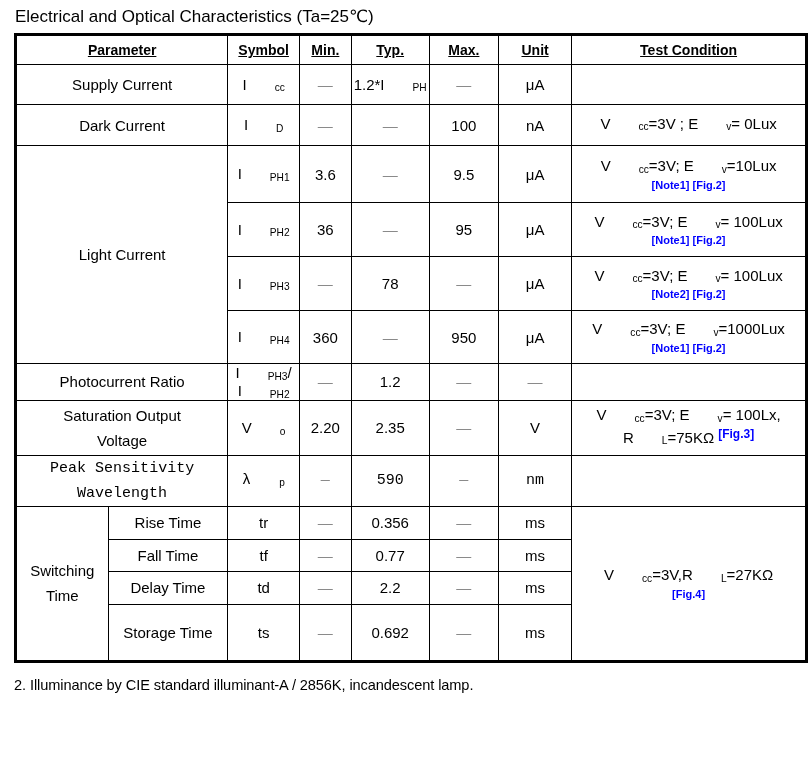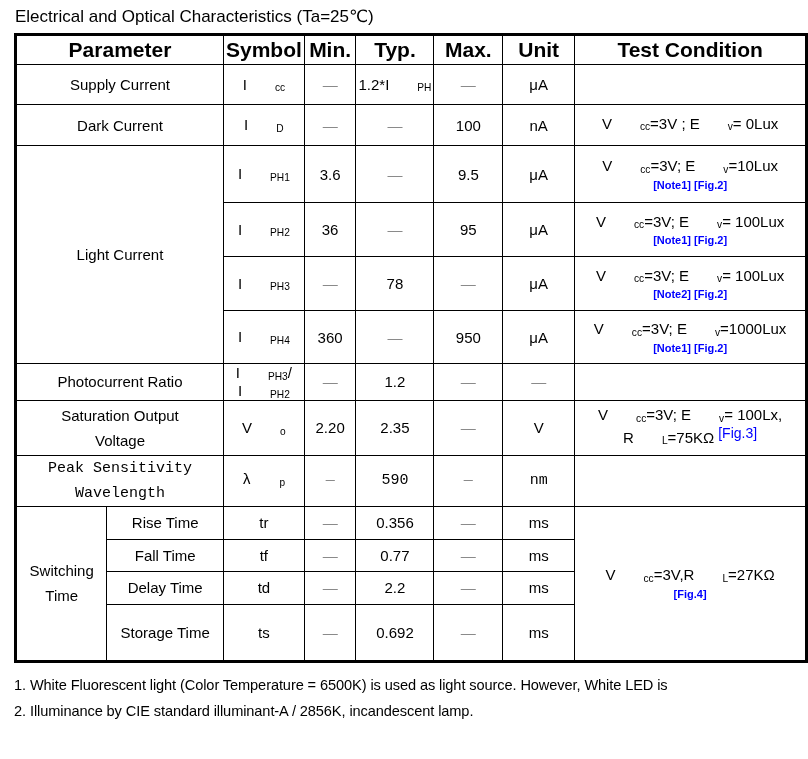--- a/index.html
+++ b/index.html
@@ -16,31 +16,31 @@
   }
   table.chars{
     border-collapse:collapse;table-layout:fixed;
     border:3px solid #000;
   }
   table.chars td,table.chars th{
     border:1px solid #000;
     text-align:center;vertical-align:middle;
     font-size:15px;padding:0 2px;overflow:hidden;
   }
-  table.chars th{font-weight:bold;font-size:21px;}
+  table.chars th{font-weight:bold;font-size:14px;text-decoration:underline;}
   td.subparam-cell{font-weight:normal;}
   td.cond-cell{line-height:19px;}
   td.param-cell,td.param-group-cell{line-height:25px;}
   .dash{color:var(--dash-gray);}
   .sub{font-size:68%;vertical-align:-0.18em;letter-spacing:0;padding-left:28px;}
   .ref{
     color:var(--ref-blue);font-weight:bold;font-size:11px;line-height:13px;
   }
   .ref-inline{
-    color:var(--ref-blue);font-weight:normal;font-size:14px;
+    color:var(--ref-blue);font-weight:bold;font-size:12px;
     position:relative;top:-5px;margin-left:4px;
   }
   .notes{margin-top:9px;font-size:14.6px;letter-spacing:-0.1px;}
   .notes div{line-height:26px;}
   .note-indent{padding-left:17px;}
 </style>
 </head>
 <body style="--ref-blue: #0000FF; --dash-gray: #8a8a8a;">
 
 <div class="page">
@@ -207,16 +207,15 @@
           <td class="symbol-cell"><span>ts</span></td>
           <td class="min-cell dash"><span>—</span></td>
           <td class="typ-cell"><span>0.692</span></td>
           <td class="max-cell dash"><span>—</span></td>
           <td class="unit-cell"><span>ms</span></td>
         </tr>
       </tbody>
   </table>
 
   <div class="notes">
-    <div>1. White Fluorescent light (Color Temperature = 6500K) is used as light source. However, White LED is</div>
     <div>2. Illuminance by CIE standard illuminant-A / 2856K, incandescent lamp.</div>
   </div>
 </div>
 
 </body></html>

